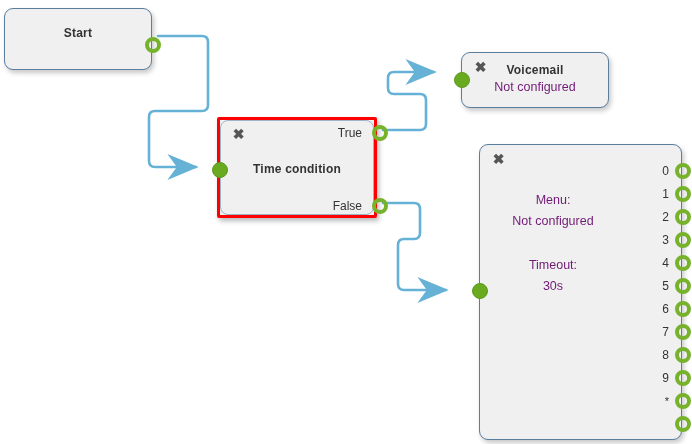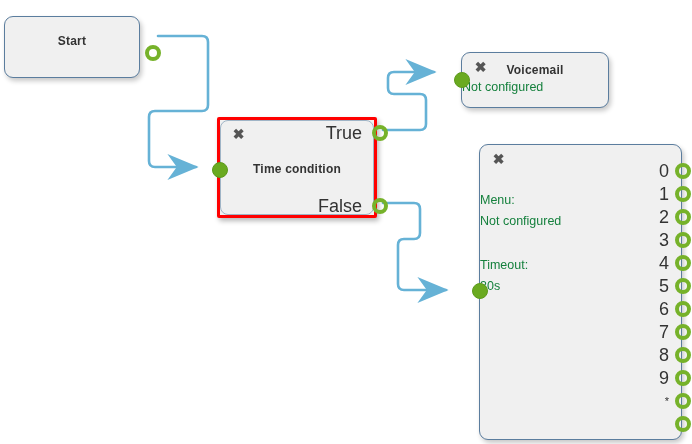--- a/index.html
+++ b/index.html
@@ -53,22 +53,23 @@
     text-align: center;
     font-size: 12px;
     font-weight: bold;
     color: #333333;
     letter-spacing: 0.2px;
   }
   .node-sub {
     position: absolute;
     left: 0;
     right: 0;
+    text-align: center;
     font-size: 12.5px;
-    color: #15803d;
+    color: #701a75;
   }
   .close-icon {
     position: absolute;
     width: 13px;
     height: 13px;
     color: #555555;
     font-size: 14px;
     font-weight: bold;
     line-height: 13px;
     text-align: center;
@@ -86,21 +87,21 @@
   .port.in {
     background: #6aaa20;
     border: 1px solid #5d9a1c;
   }
   .port.out {
     background: transparent;
     border: 4px solid #76b22a;
   }
   .port-label {
     position: absolute;
-    font-size: 18px;
+    font-size: 12px;
     color: #333333;
     text-align: right;
     white-space: nowrap;
   }
   .port-label.small {
     font-size: 11px;
   }
 </style>
 </head>
 <body>
@@ -114,21 +115,21 @@
       </marker>
     </defs>
     <g id="wire-group" fill="none" stroke="#66b2d6" stroke-width="2.6" stroke-linecap="round" stroke-linejoin="round">
         <path d="M 158 36 L 202 36 Q 208 36 208 42 L 208 105 Q 208 111 202 111 L 155 111 Q 149 111 149 117 L 149 161 Q 149 167 155 167 L 196 167" marker-end="url(#arrow)"></path>
         <path d="M 383 130 L 420 130 Q 426 130 426 124 L 426 100 Q 426 94 420 94 L 394 94 Q 388 94 388 88 L 388 78 Q 388 72 394 72 L 434 72" marker-end="url(#arrow)"></path>
         <path d="M 383 203 L 414 203 Q 420 203 420 209 L 420 233 Q 420 239 414 239 L 404 239 Q 398 239 398 245 L 398 284 Q 398 290 404 290 L 446 290" marker-end="url(#arrow)"></path>
       </g>
   </svg>
 
   <div id="node-layer">
-      <div class="node" style="left: 4px; top: 16px; width: 136px; height: 62px;">
+      <div class="node" style="left: 4px; top: 8px; width: 148px; height: 62px;">
         <div class="node-title" style="top: 17px;">Start</div>
         <div class="port out" style="left: 140px; top: 28px;"></div>
       </div>
       <div class="node selected" style="left: 217px; top: 117px; width: 160px; height: 101px;">
         <div class="inner-round"></div>
         <div class="close-icon" style="left: 12px; top: 8px;">✖</div>
         <div class="node-title" style="top: 42px;">Time condition</div>
         <div class="port in" style="left: -8px; top: 42px;"></div>
         <div class="port out" style="left: 152px; top: 5px;"></div>
         <div class="port-label" style="right: 12px; top: 5px; line-height: 16px; left: 0px;">True</div>

